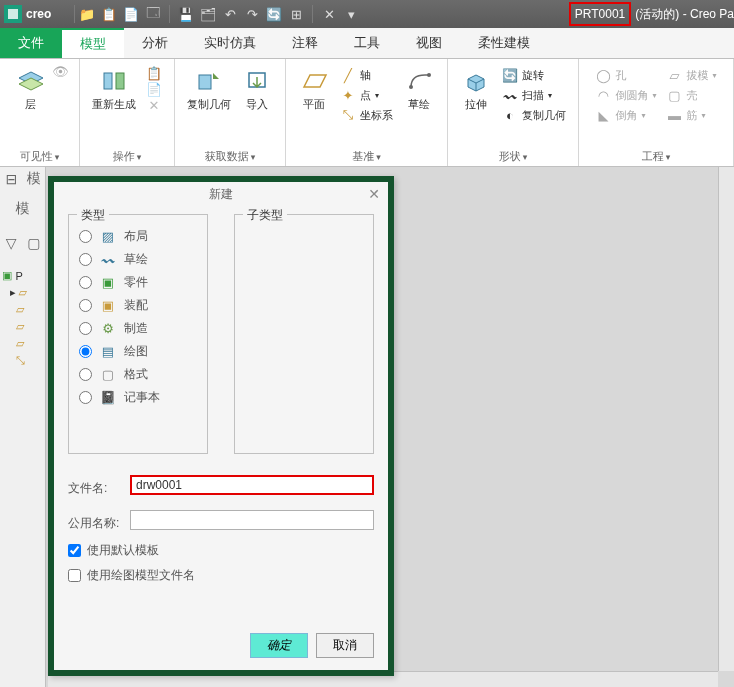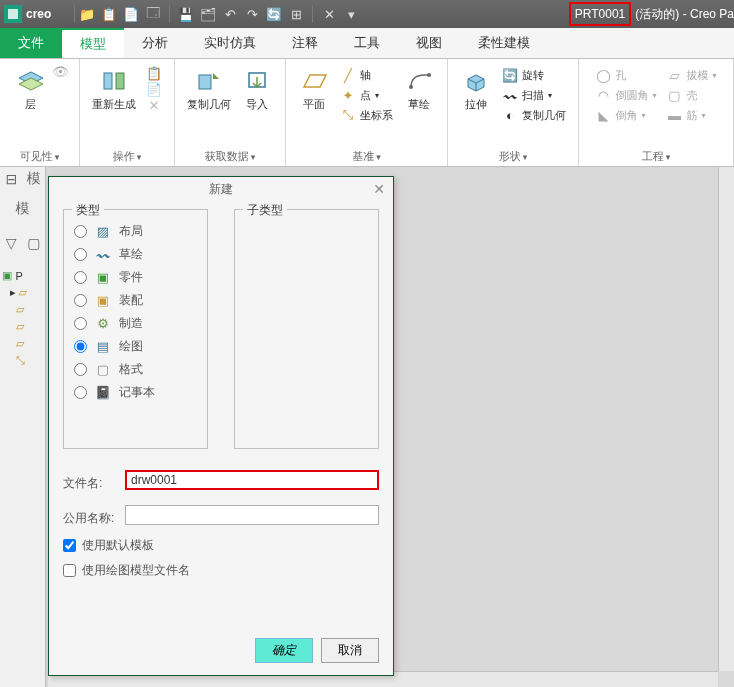--- a/index.html
+++ b/index.html
@@ -36,21 +36,21 @@
 .left-panel { position: absolute; left: 0; top: 0; bottom: 0; width: 46px; background: #f0f0f0; border-right: 1px solid #c0c0c0; }
 .lp-icon { display: flex; align-items: center; justify-content: center; height: 24px; font-size: 14px; color: #666; }
 .lp-row { display: flex; }
 .lp-row .lp-icon { flex: 1; }
 .tree { position: absolute; left: 2px; top: 100px; font-size: 11px; color: #333; }
 .tree-row { display: flex; align-items: center; gap: 3px; padding: 2px 0; }
 .canvas { position: absolute; left: 48px; right: 0; top: 0; bottom: 0; background: #d8d8d8; }
 .scroll-h { position: absolute; bottom: 0; left: 0; right: 16px; height: 16px; background: #e8e8e8; border-top: 1px solid #c0c0c0; }
 .scroll-v { position: absolute; right: 0; top: 0; bottom: 16px; width: 16px; background: #e8e8e8; border-left: 1px solid #c0c0c0; }
 
-.dialog { position: absolute; left: 48px; top: 176px; width: 346px; height: 500px; background: #f5f5f5; border: 1px solid #14532d; box-shadow: 2px 2px 6px rgba(0,0,0,0.2); }
+.dialog { position: absolute; left: 48px; top: 176px; width: 346px; height: 500px; background: #f5f5f5; border: 6px solid #14532d; box-shadow: 2px 2px 6px rgba(0,0,0,0.2); }
 .dlg-title { height: 24px; display: flex; align-items: center; justify-content: center; font-size: 12px; color: #666; position: relative; }
 .dlg-close { position: absolute; right: 8px; top: 4px; color: #888; font-size: 14px; cursor: pointer; }
 .dlg-body { padding: 8px 14px; }
 .fieldset { border: 1px solid #c0c0c0; padding: 10px; font-size: 12px; color: #333; position: relative; margin-bottom: 8px; }
 .fieldset .legend { position: absolute; top: -8px; left: 8px; background: #f5f5f5; padding: 0 4px; font-size: 12px; }
 .twocol { display: flex; gap: 26px; align-items: flex-end; }
 .twocol .fieldset { flex: 1; height: 240px; }
 .type-row { display: flex; align-items: center; gap: 8px; padding: 3px 0; font-size: 12px; color: #555; }
 .type-row input[type=radio] { margin: 0; }
 .tp-icon { width: 16px; height: 16px; display: flex; align-items: center; justify-content: center; font-size: 13px; }

